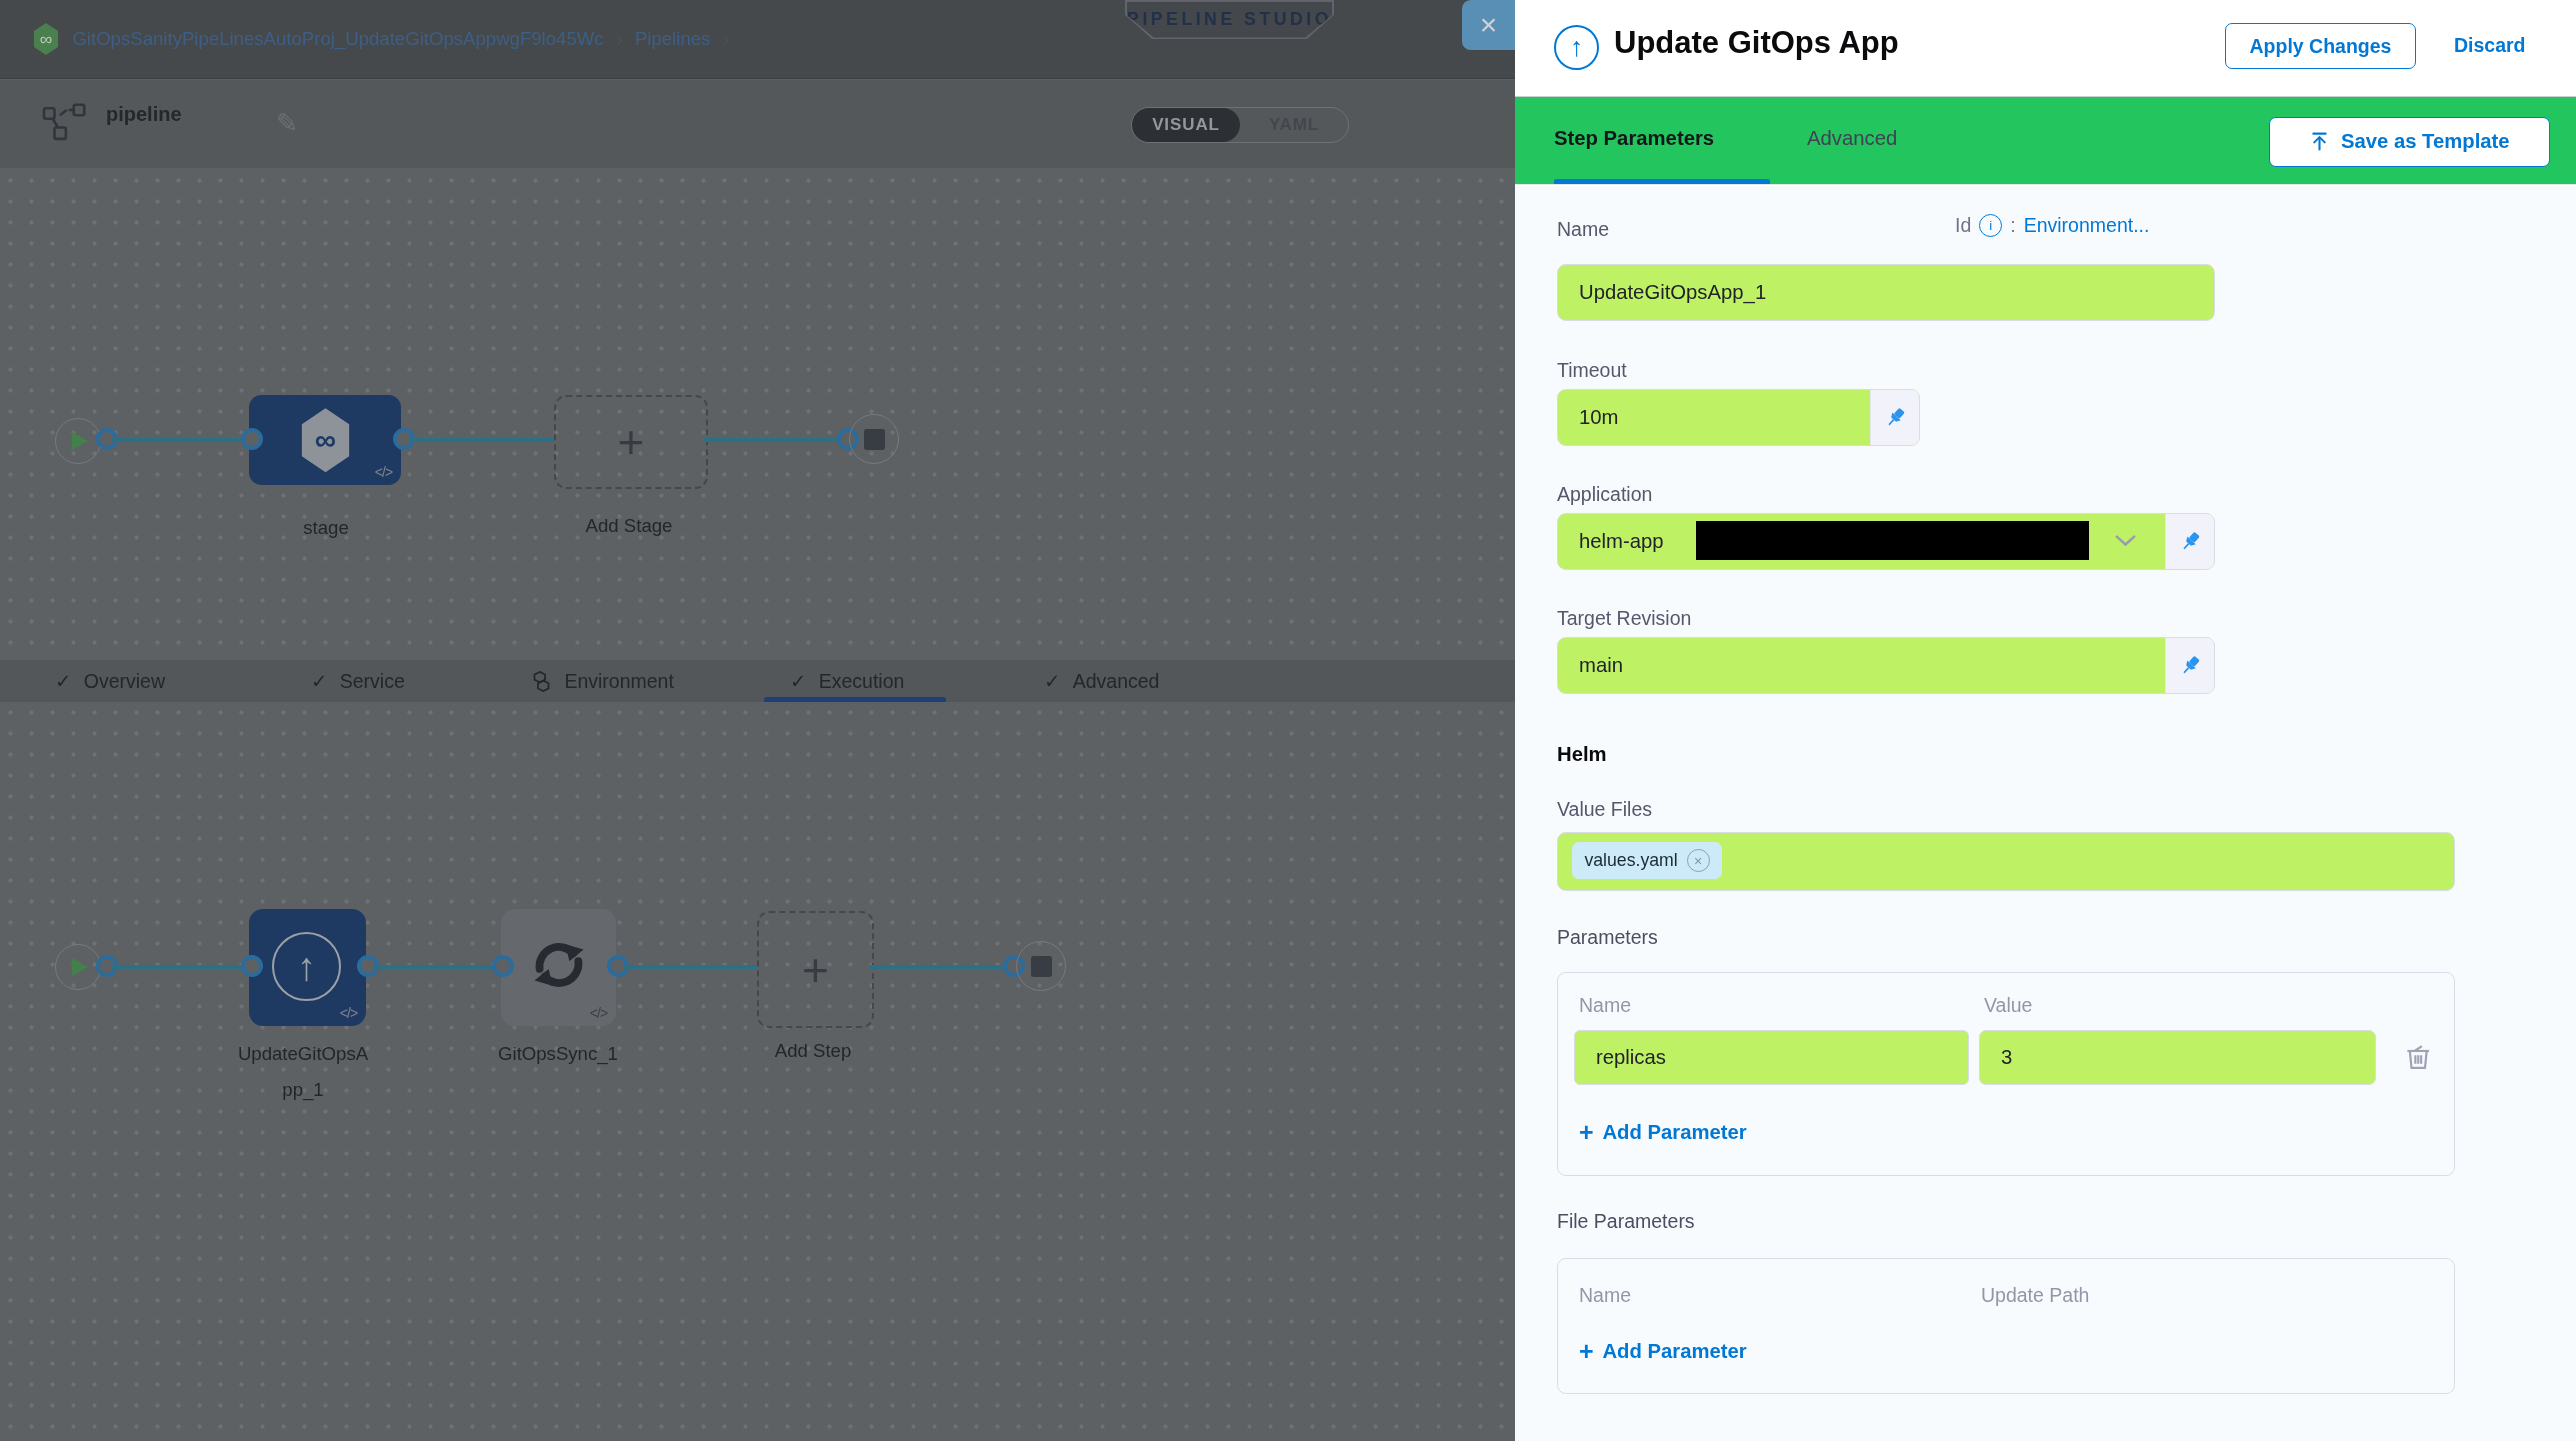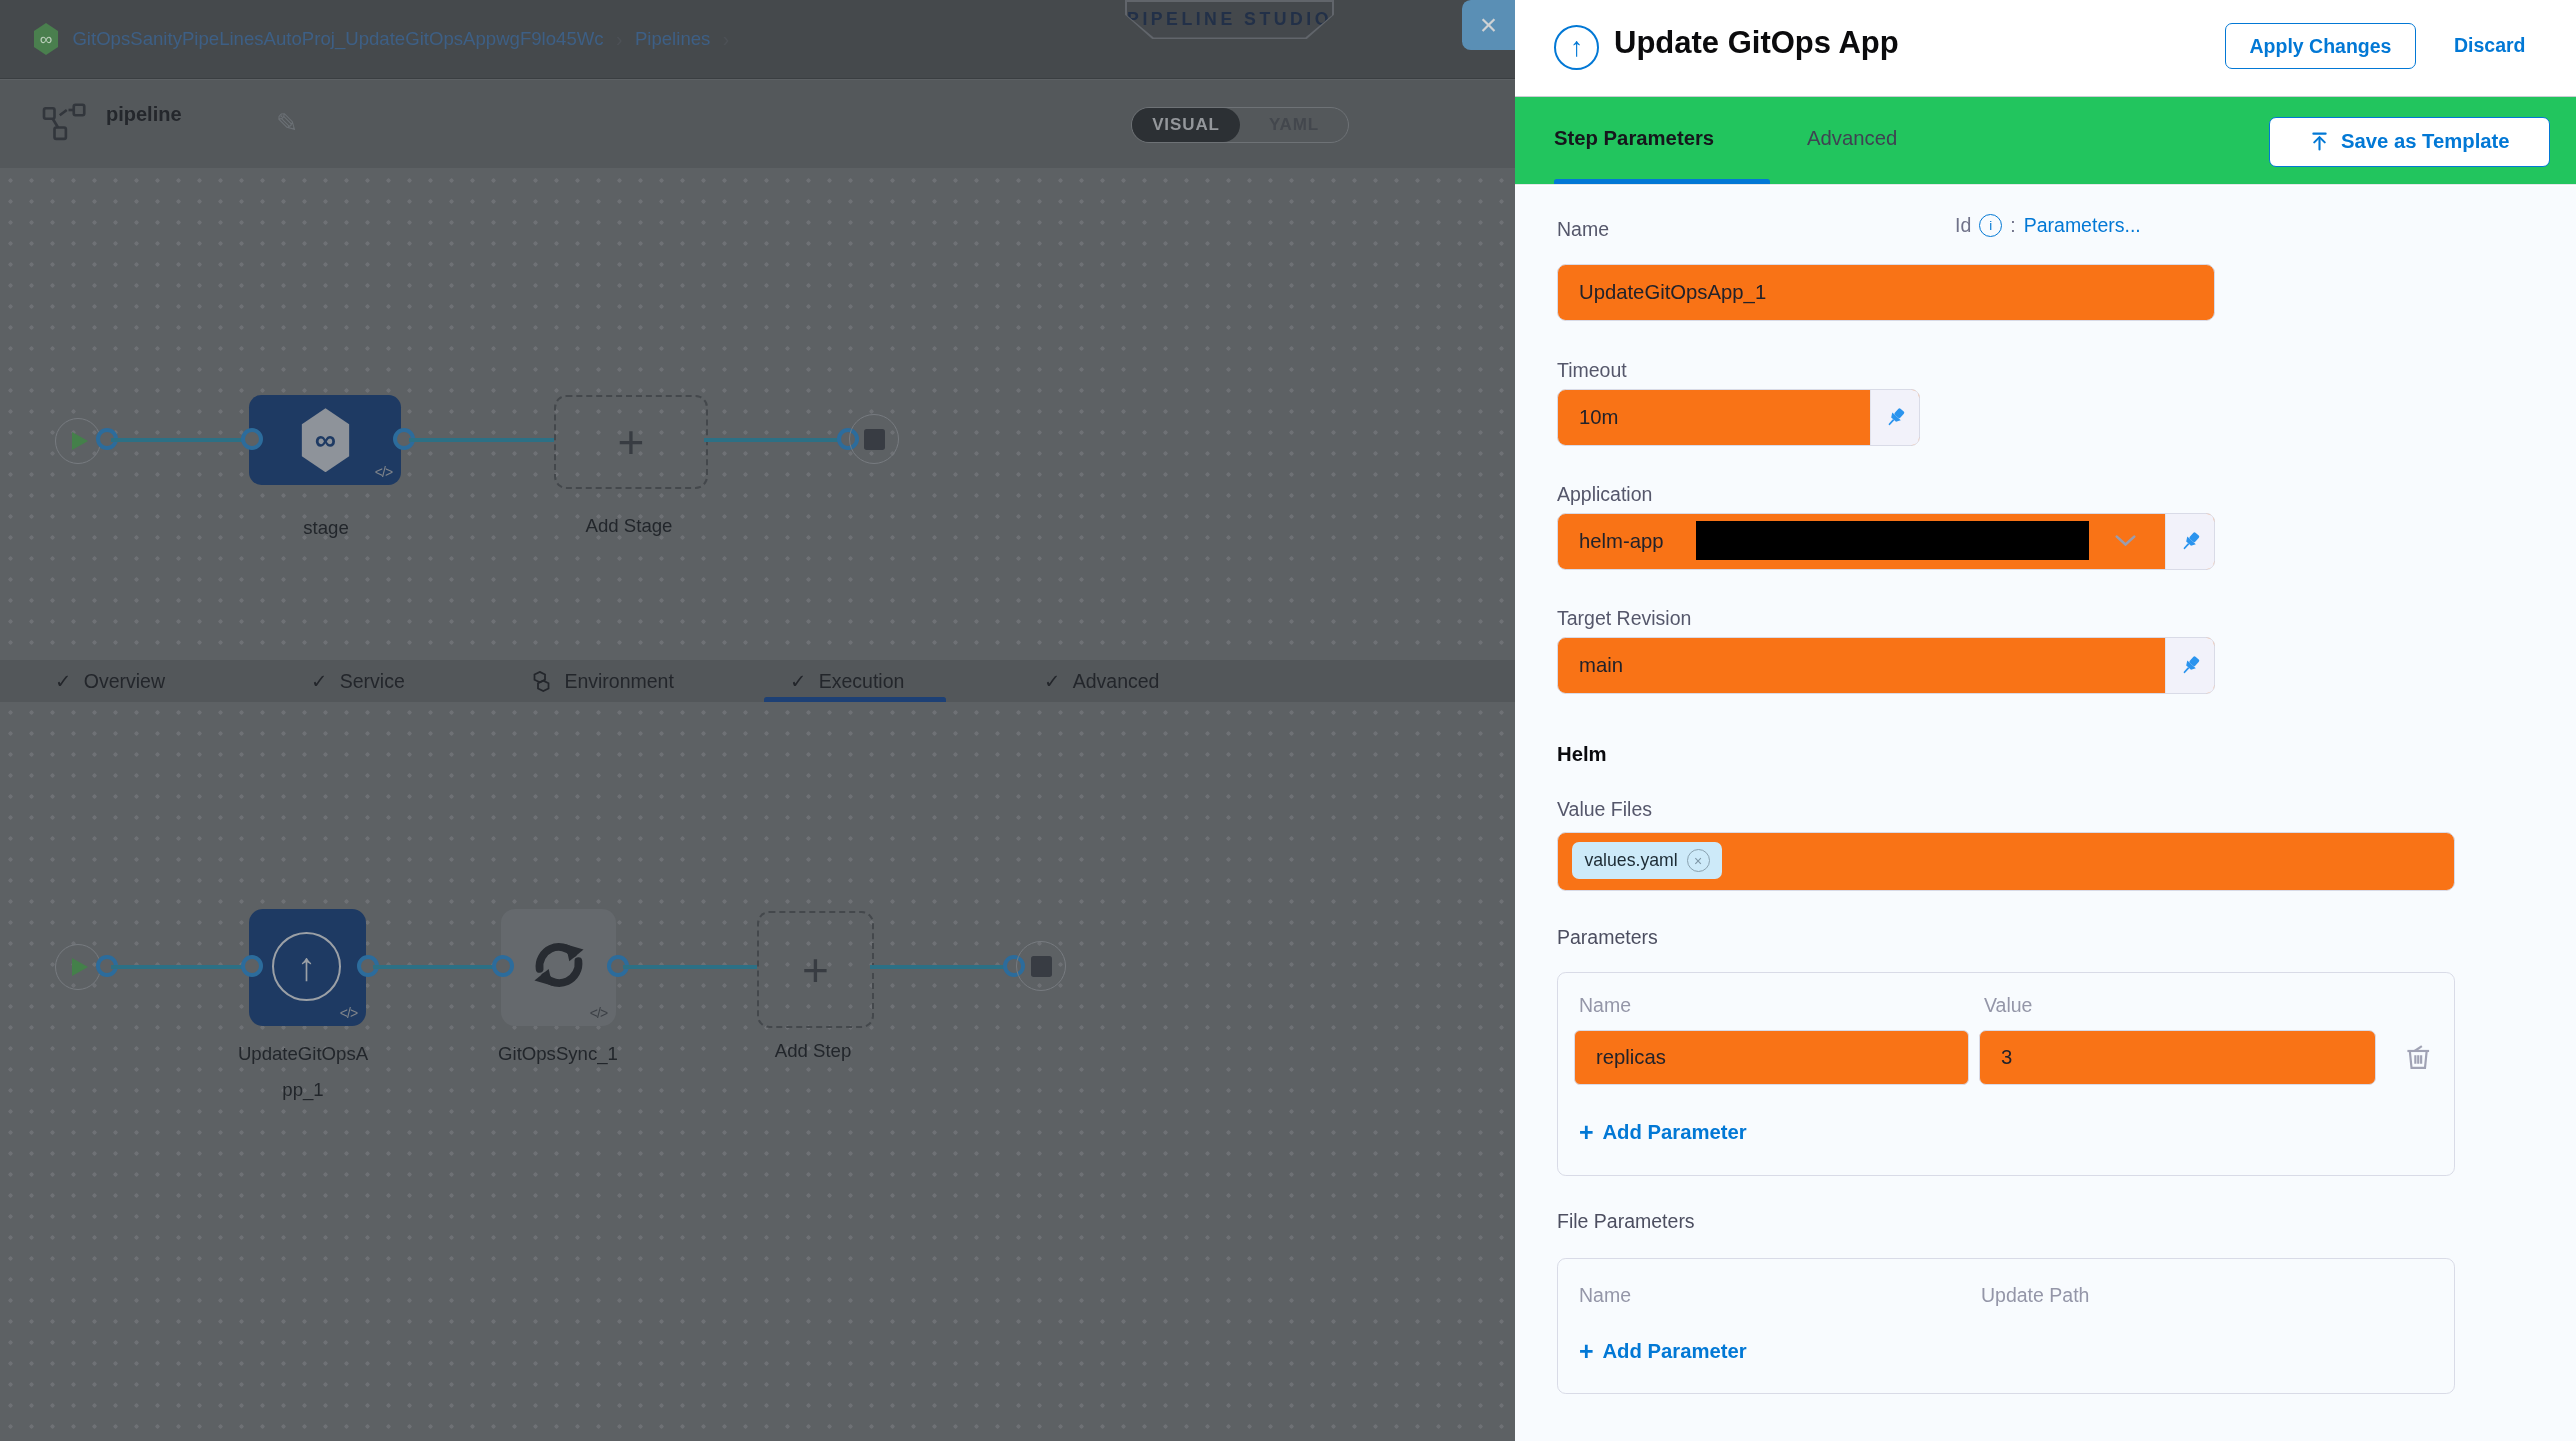--- a/index.html
+++ b/index.html
@@ -59,21 +59,21 @@
   .apply-btn{position:absolute;left:710px;top:23px;width:191px;height:46px;font-size:19.5px;}
   .discard-link{position:absolute;left:939px;top:34px;font-size:19.5px;font-weight:bold;color:#0278d5;}
   .panel-tabs{position:absolute;left:0;top:97px;width:100%;height:87px;background:#22c55e;border-bottom:1.8px solid #e4e7ea;}
   .ptab{position:absolute;top:30px;font-size:20.3px;}
   .ptab-active{left:39px;font-weight:bold;color:#16161c;}
   .ptab-underline{position:absolute;left:39px;bottom:0;width:216px;height:5.3px;background:#0278d5;border-radius:2.7px 2.7px 0 0;}
   .ptab-adv{left:292px;color:#3f4252;}
   .save-template{position:absolute;left:754px;top:19.5px;width:281px;height:50px;font-size:20.3px;}
   .panel-body{position:absolute;left:0;top:186px;width:100%;height:1256px;background:#f8fbfe;}
   .f-label{position:absolute;font-size:19.5px;color:#55576b;}
-  .f-input{position:absolute;background:#f97316;border:1.8px solid #d9dbe7;border-radius:8.8px;display:flex;align-items:center;font-size:20.3px;color:#22222a;}
+  .f-input{position:absolute;background:#bef264;border:1.8px solid #d9dbe7;border-radius:8.8px;display:flex;align-items:center;font-size:20.3px;color:#22222a;}
   .f-input .itext{padding-left:21px;}
   .pin-seg{position:absolute;right:0;top:0;bottom:0;width:48px;background:#f2f2fa;border-left:1.8px solid #e2e4ee;border-radius:0 7px 7px 0;display:flex;align-items:center;justify-content:center;}
   .id-row{position:absolute;font-size:19.5px;display:flex;align-items:flex-start;gap:8px;}
   .id-gray{color:#707289;}
   .info-badge{width:21px;height:21px;border:1.8px solid #0278d5;border-radius:50%;color:#0278d5;font-size:13.3px;display:flex;align-items:center;justify-content:center;}
   .id-blue{color:#0278d5;}
   .redact{position:absolute;background:#000;}
   .section-head{position:absolute;font-size:20.3px;font-weight:bold;color:#0a0a0e;}
   .chip{position:absolute;background:#cdeaf9;border-radius:7px;display:flex;align-items:center;gap:8.8px;padding:0 12.4px;font-size:17.7px;color:#1c2a33;height:37px;}
   .chip-x{width:21px;height:21px;border:1.8px solid #8aa2b0;border-radius:50%;color:#7d95a4;font-size:14px;display:flex;align-items:center;justify-content:center;}
@@ -258,21 +258,21 @@
     </button>
   </div>
 
   <div class="panel-body">
 
     <span class="f-label" style="left:42px;top:32px;">Name</span>
     <div class="id-row" style="left:440px;top:28px;">
       <span class="id-gray">Id</span>
       <span class="info-badge">i</span>
       <span class="id-gray">:</span>
-      <span class="id-blue">Parameters...</span>
+      <span class="id-blue">Environment...</span>
     </div>
     <div class="f-input" style="left:42px;top:78px;width:656px;height:55px;">
       <span class="itext">UpdateGitOpsApp_1</span>
     </div>
 
     <span class="f-label" style="left:42px;top:173px;">Timeout</span>
     <div class="f-input" style="left:42px;top:203px;width:361px;height:55px;">
       <span class="itext">10m</span>
       <div class="pin-seg">
         <svg width="25" height="25" viewBox="0 0 24 24">

